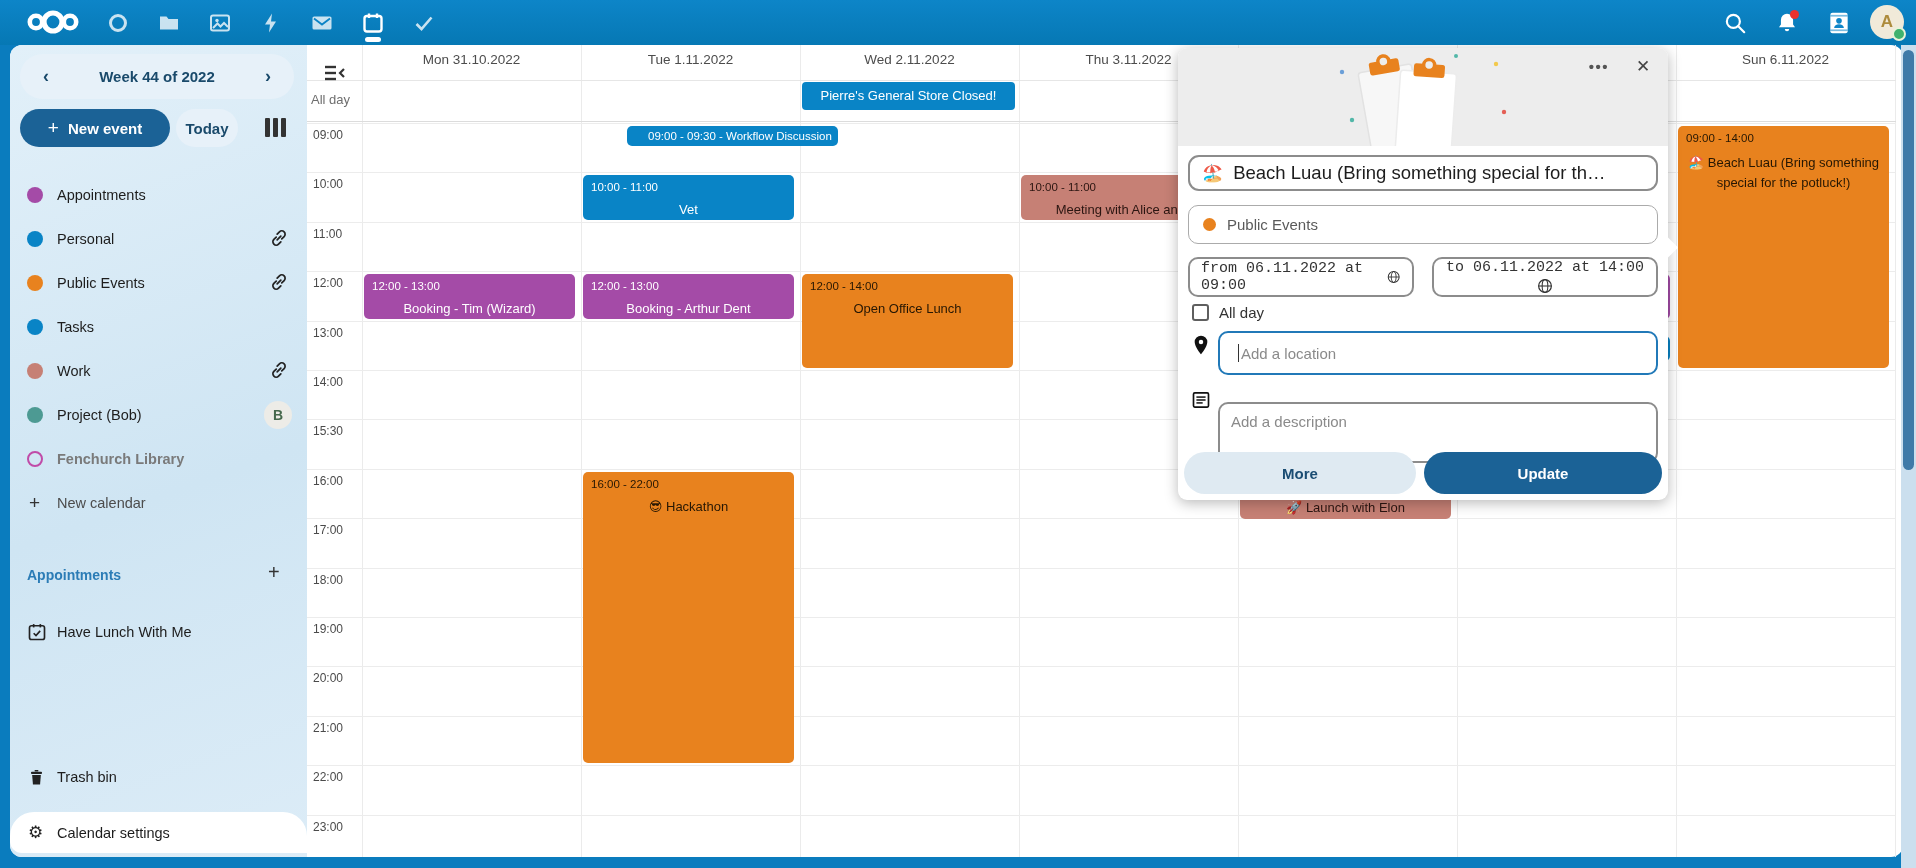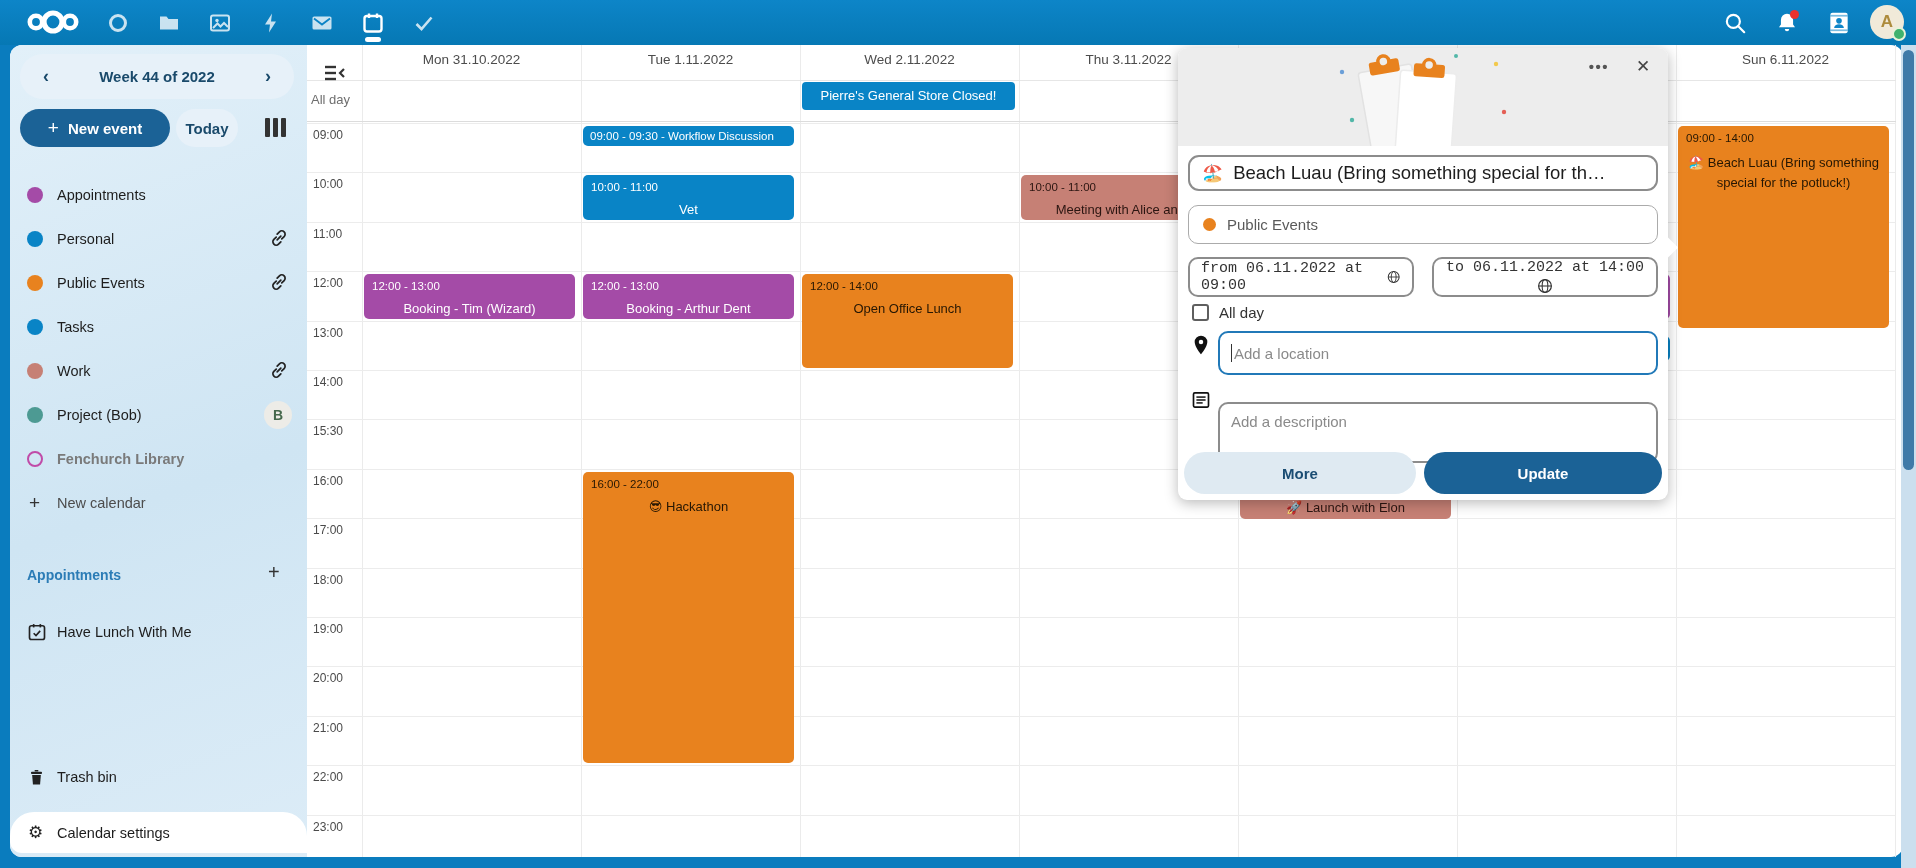--- a/index.html
+++ b/index.html
@@ -79,21 +79,21 @@
   .allday-lbl { position:absolute; left:311px; top:92px; font-size:13px; color:#6e6e6e; }
   .collapse-ic { position:absolute; left:324px; top:64px; width:22px; height:18px; cursor:pointer; pointer-events:auto; }
   .time-lbl { position:absolute; left:313px; font-size:12px; color:#4a4a4a; }
 
   .events-layer { position:absolute; left:0; top:0; width:1916px; height:868px; z-index:10; }
   .event { position:absolute; border-radius:5px; padding:6px 8px; overflow:hidden; cursor:pointer; }
   .event .ev-time { font-size:11.5px; margin-bottom:9px; white-space:nowrap; }
   .event .ev-time.spacer { height:13px; }
   .event .ev-title { font-size:13px; white-space:nowrap;text-align:center; }
   .event .ev-title.wrap { white-space:normal; line-height:20px; }
-  .event.compact { padding:4px 7px; font-size:11.5px; white-space:nowrap; }
+  .event.compact { padding:4px 21px; font-size:11.5px; white-space:nowrap;margin-left:44px; }
   .ev-blue { background:#0984c6; color:#fff; }
   .ev-purple { background:#a44ba7; color:#fff; }
   .ev-orange { background:#e8821e; color:#261703; }
   .ev-rose { background:#c68075; color:#2b1511; }
   .allday-ev { position:absolute; top:82px; height:28px; border-radius:4px; color:#fff; font-size:13px;
                line-height:28px; text-align:center; overflow:hidden; white-space:nowrap; cursor:pointer; }
 
   
   .scrollbar { position:absolute; left:1901px; top:45px; width:15px; height:823px; background:#cbdfee; z-index:4; }
   .scroll-thumb { position:absolute; left:2px; top:5px; width:11px; height:420px; border-radius:6px; background:#3f7aa8; cursor:pointer; }
@@ -113,21 +113,21 @@
   .pp-title .emo { font-size:17px; }
   .pp-cat { left:10px; top:157px; width:470px; height:39px; border:1.5px solid #ababab; border-radius:10px; padding:0 14px; gap:11px; cursor:pointer; }
   .pp-cat .dot { width:13px; height:13px; border-radius:50%; background:#e8821e; }
   .pp-cat .txt { font-size:15px; color:#5a5a5a; }
   .pp-date { top:209px; width:226px; height:40px; border-radius:10px; padding:0 11px; font-size:15px; color:#333;
              justify-content:space-between; cursor:pointer;font-family:Liberation Mono, monospace; }
   .pp-from { left:10px; } .pp-to { left:254px;flex-direction:column; }
   .pp-allday { position:absolute; left:14px; top:256px; display:flex; align-items:center; gap:10px; cursor:pointer; }
   .pp-allday .box { width:17px; height:17px; border:2px solid #5f5f5f; border-radius:3px; background:#fff; }
   .pp-allday .txt { font-size:15px; color:#333; }
-  .pp-loc { left:40px; top:283px; width:440px; height:44px; border:2px solid #2179b8; border-radius:10px; padding:0 11px; }
+  .pp-loc { left:40px; top:283px; width:440px; height:44px; border:2px solid #2179b8; border-radius:10px; padding:0 18px; }
   .caret { width:1px; height:18px; background:#333; margin-right:2px; }
   .placeholder { font-size:15px; color:#8a8a8a; }
   .pp-desc { left:40px; top:334px; width:440px; height:61px; border-radius:10px; align-items:flex-start; padding:9px 11px;margin-top:20px; }
   .pp-icon { position:absolute; }
   .pp-btn { position:absolute; top:404px; height:42px; border:none; border-radius:21px; font-size:15px; font-weight:bold; cursor:pointer; }
   .pp-more { left:6px; width:232px; background:#dfeaf2; color:#1b4d73; }
   .pp-update { left:246px; width:238px; background:#1b6296; color:#fff; }
 </style>
 </head>
 <body>
@@ -299,21 +299,21 @@
       <div class="event ev-rose" style="left: 1021px; width: 211px; top: 175.4px; height: 44.4px;">
         <div class="ev-time">10:00 - 11:00</div>
         <div class="ev-title">Meeting with Alice and B</div>
       </div>
       <div class="event ev-rose" style="left: 1240px; width: 211px; top: 471.8px; height: 46.87px;">
         <div class="ev-time spacer"></div>
         <div class="ev-title">🚀 Launch with Elon</div>
       </div>
       <div class="event ev-purple" style="left: 1459px; width: 211px; top: 274.2px; height: 44.4px;"></div>
       <div class="event ev-blue" style="left: 1459px; width: 211px; top: 335.95px; height: 24.64px;"></div>
-      <div class="event ev-orange" style="left: 1678px; width: 211px; top: 126px; height: 202px;">
+      <div class="event ev-orange" style="left: 1678px; width: 211px; top: 126px; height: 242px;">
         <div class="ev-time">09:00 - 14:00</div>
         <div class="ev-title wrap">🏖️ Beach Luau (Bring something special for the potluck!)</div>
       </div>
     </div>
 
   <div class="scrollbar">
     <div class="scroll-thumb"></div>
   </div>
 
   <div class="popup">

